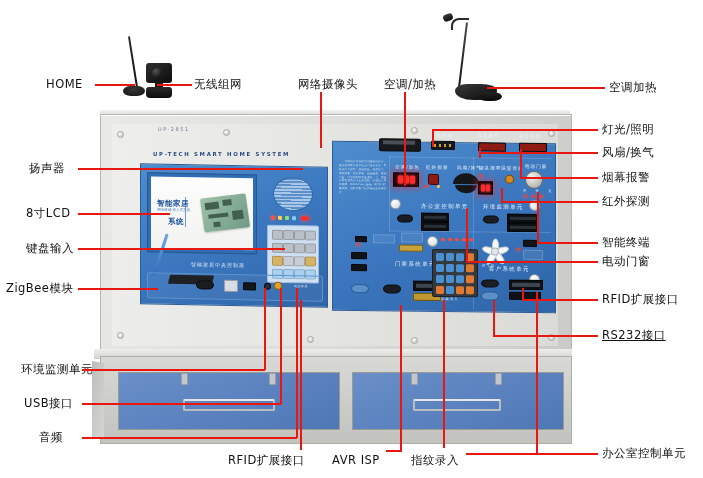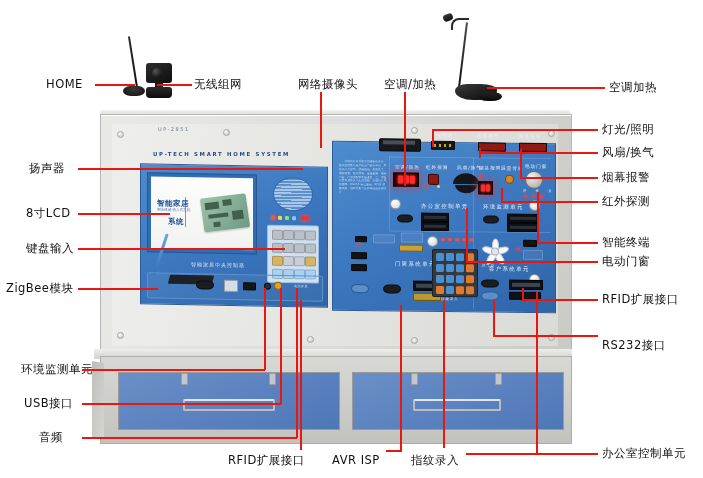--- a/index.html
+++ b/index.html
@@ -482,21 +482,21 @@
   <div class="leader v" style="left:537px;top:192px;height:52px;"></div>
 
   <div class="lbl" style="left:602px;top:256px;">电动门窗</div>
   <div class="leader" style="left:466px;top:261px;width:132px;"></div>
   <div class="leader v" style="left:466px;top:208px;height:55px;"></div>
 
   <div class="lbl" style="left:602px;top:294px;">RFID扩展接口</div>
   <div class="leader" style="left:522px;top:299px;width:76px;"></div>
   <div class="leader v" style="left:522px;top:288px;height:13px;"></div>
 
-  <div class="lbl" style="left:602px;top:340px;">RS232接口</div>
+  <div class="lbl" style="left:602px;top:330px;text-decoration:underline;">RS232接口</div>
   <div class="leader" style="left:493px;top:335px;width:105px;"></div>
   <div class="leader v" style="left:493px;top:300px;height:37px;"></div>
 
   <div class="lbl" style="left:602px;top:448px;">办公室控制单元</div>
   <div class="leader" style="left:536px;top:453px;width:62px;"></div>
   <div class="leader v" style="left:536px;top:292px;height:163px;"></div>
 
   <div class="lbl" style="left:228px;top:455px;">RFID扩展接口</div>
   <div class="leader v" style="left:300px;top:300px;height:150px;"></div>
 

